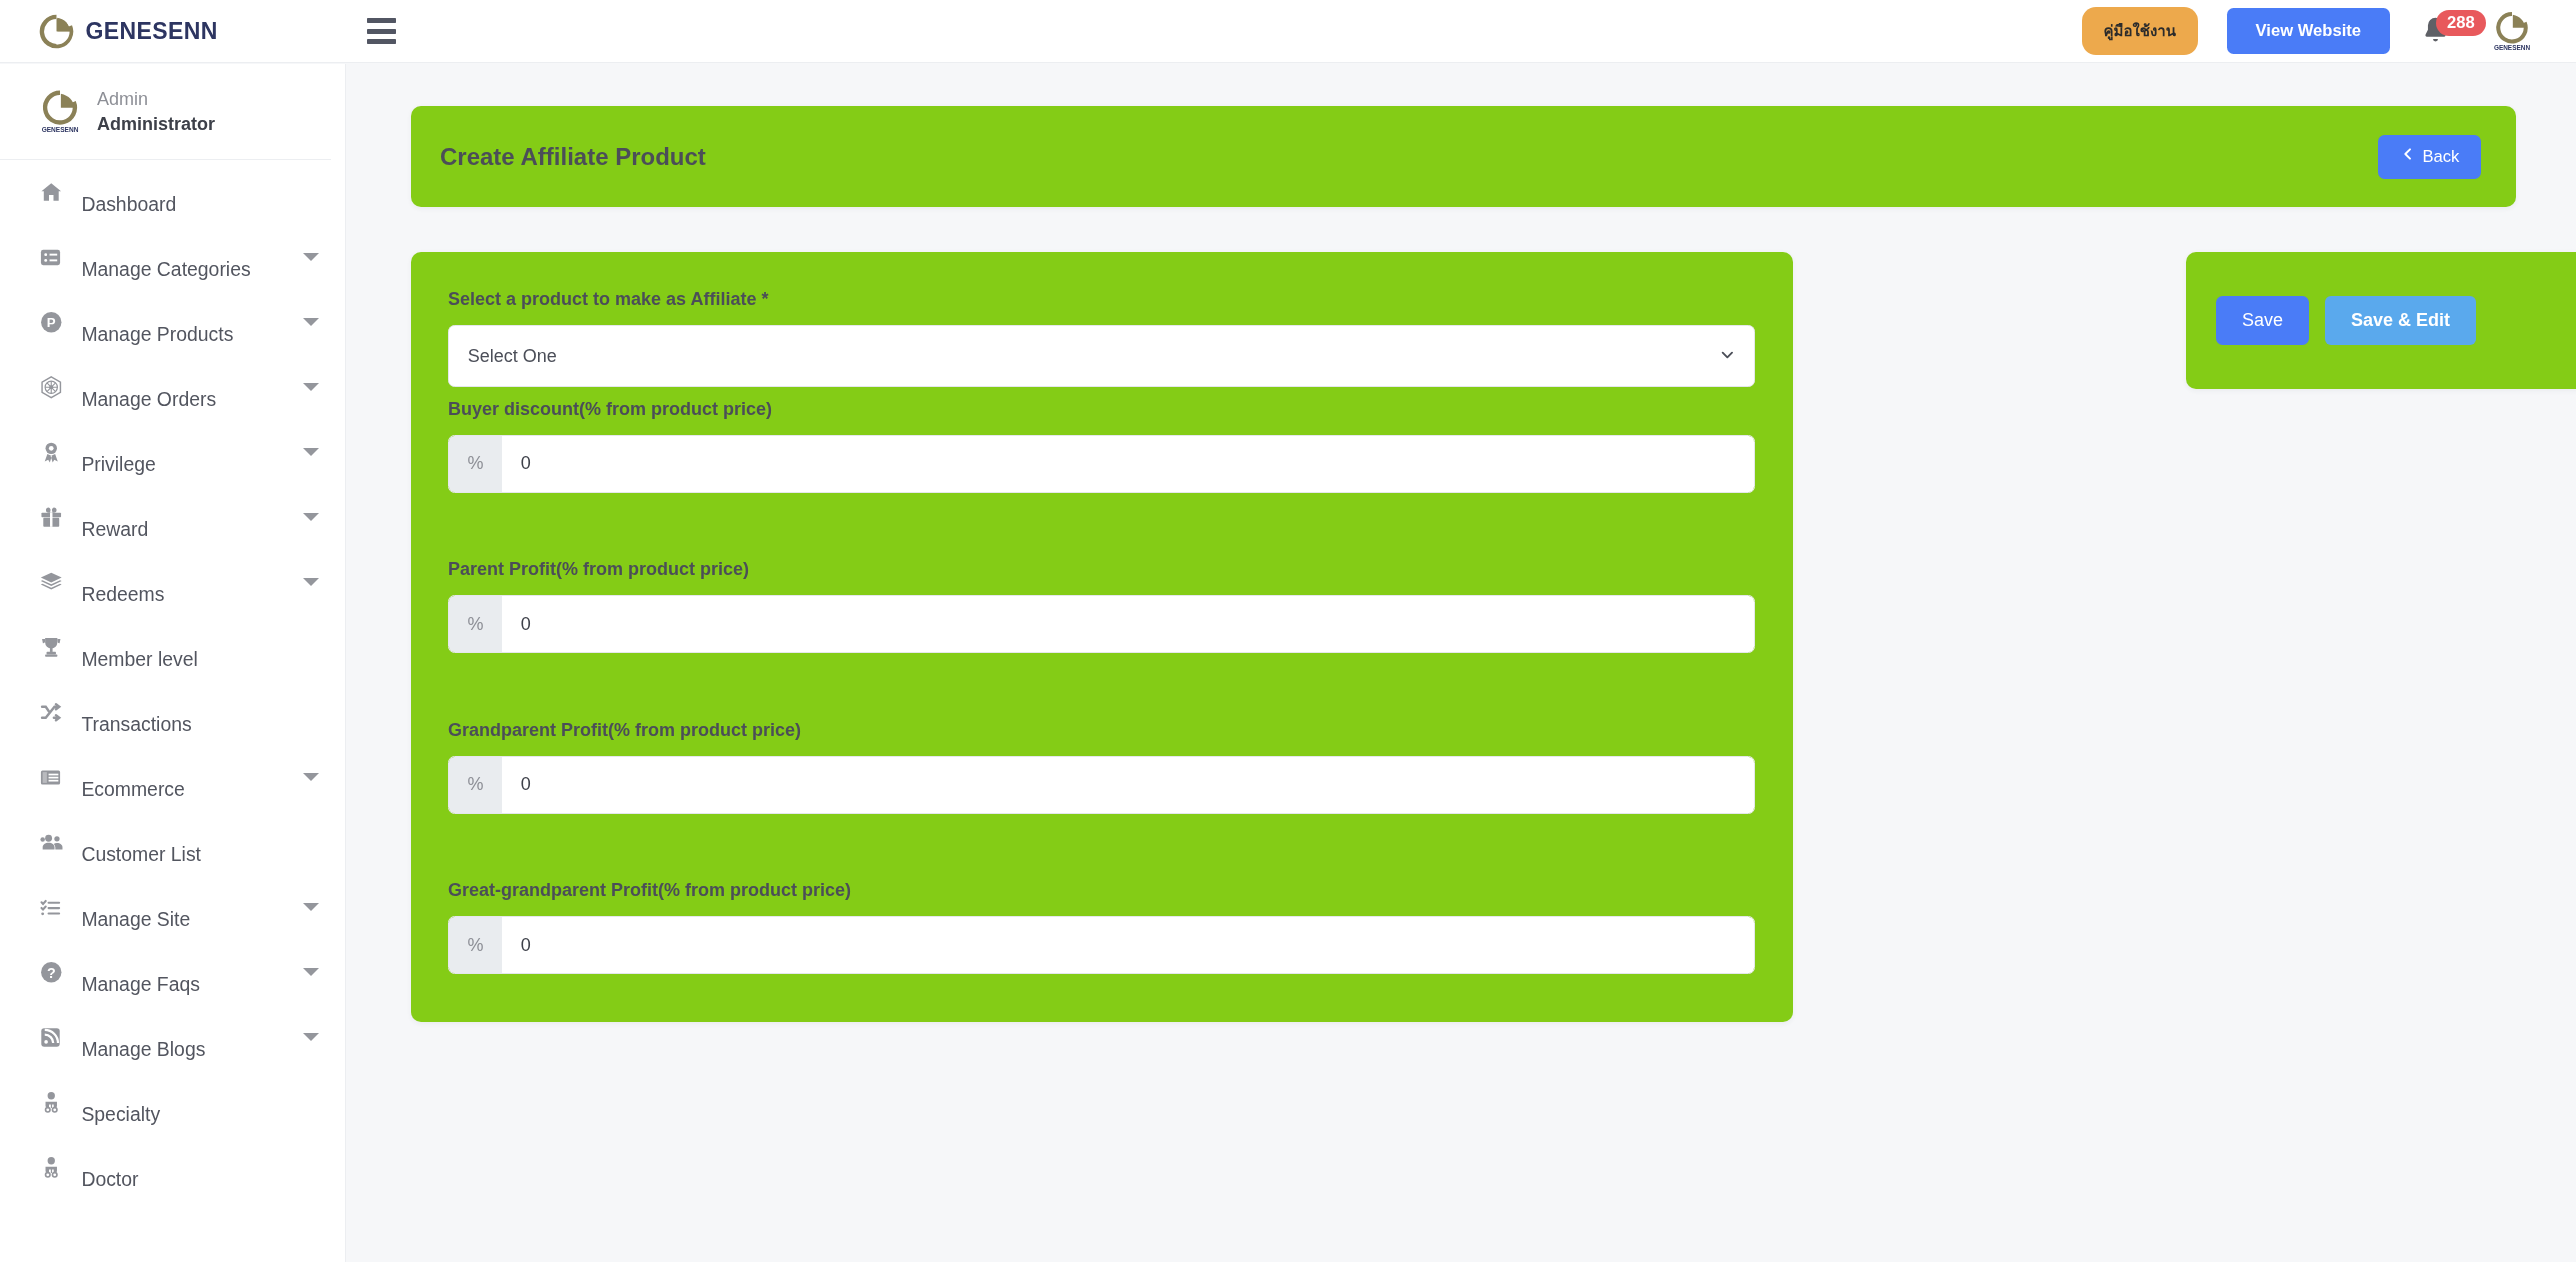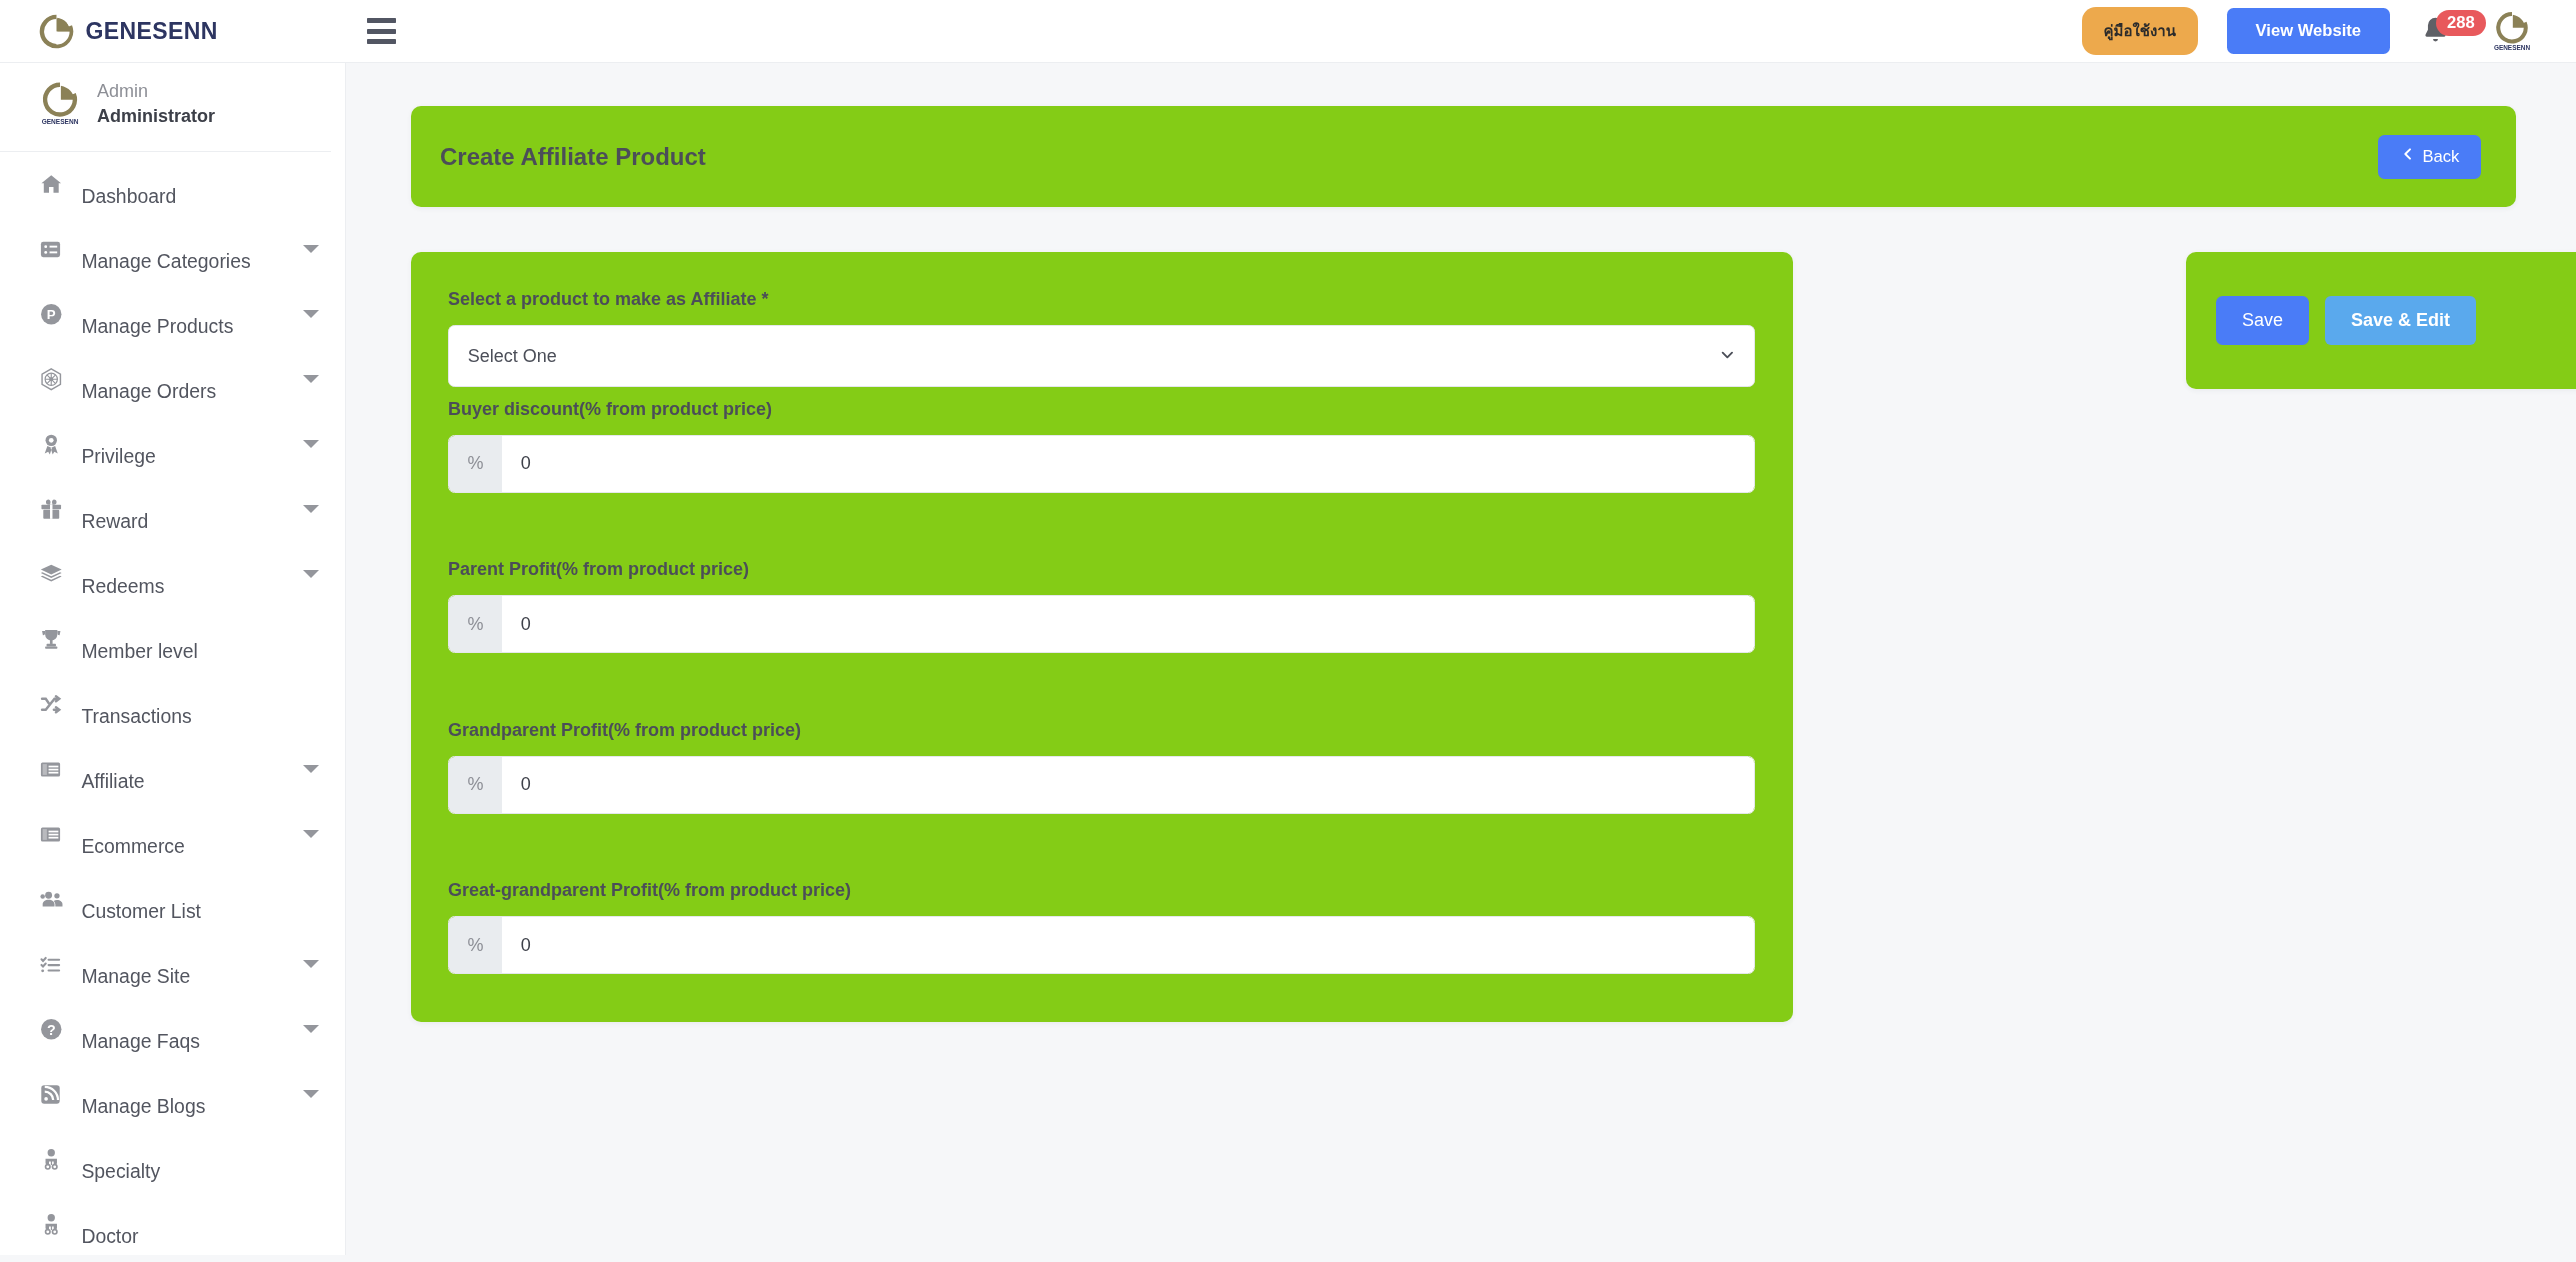--- a/index.html
+++ b/index.html
@@ -60,21 +60,21 @@
     position: absolute; top: 0px; left: 17.3px;
     background: #e8595c; color: #fff;
     font-size: 16.6px; font-weight: bold;
     border-radius: 16px; padding: 3.6px 10.8px;
     line-height: 1.15;
   }
   #avatar { width: 42px; height: 42px; cursor: pointer; }
 
   
   #sidebar {
-    position: absolute; top: 56px; left: 0;
+    position: absolute; top: 64px; left: 0;
     width: 346px; height: 1199px;
     background: #ffffff;
     border-right: 0.7px solid #eceef1;
     overflow: hidden;
     z-index: 30;
   }
   #user-block {
     display: flex; align-items: center; gap: 16px;
     padding: 23px 0 21.6px 39px;
     border-bottom: 0.7px solid #eceef1;
@@ -350,33 +350,20 @@
         <span class="nav-icon">
           <svg viewBox="0 0 24 24" width="24.5" height="24.5" fill="none" stroke="currentColor" stroke-width="2.4" stroke-linecap="round">
             <path d="M3 6.6h3.6l3 4.4"></path>
             <path d="M3 17.4h3.6l8.6-10.8h3"></path>
             <path d="M14.6 17.4h3.6"></path>
             <path d="M16.6 4.2 19.8 6.6 16.6 9"></path>
             <path d="M16.6 15 19.8 17.4 16.6 19.8"></path>
           </svg>
         </span>
         <span class="nav-label">Transactions</span>
-      </div>
-      <div class="nav-item">
-        <span class="nav-icon">
-          <svg viewBox="0 0 24 24" width="23" height="23" fill="currentColor">
-            <rect x="2" y="4.6" width="20" height="14.8" rx="1.6"></rect>
-            <rect x="3.8" y="6.4" width="4.4" height="11.2" fill="#fff" opacity="0.35"></rect>
-            <rect x="10" y="8" width="10.2" height="1.8" fill="#fff"></rect>
-            <rect x="10" y="11.2" width="10.2" height="1.8" fill="#fff"></rect>
-            <rect x="10" y="14.4" width="10.2" height="1.8" fill="#fff"></rect>
-          </svg>
-        </span>
-        <span class="nav-label">Affiliate</span>
-        <span class="caret"></span>
       </div>
       <div class="nav-item">
         <span class="nav-icon">
           <svg viewBox="0 0 24 24" width="23" height="23" fill="currentColor">
             <rect x="2" y="4.6" width="20" height="14.8" rx="1.6"></rect>
             <rect x="3.8" y="6.4" width="4.4" height="11.2" fill="#fff" opacity="0.35"></rect>
             <rect x="10" y="8" width="10.2" height="1.8" fill="#fff"></rect>
             <rect x="10" y="11.2" width="10.2" height="1.8" fill="#fff"></rect>
             <rect x="10" y="14.4" width="10.2" height="1.8" fill="#fff"></rect>
           </svg>

